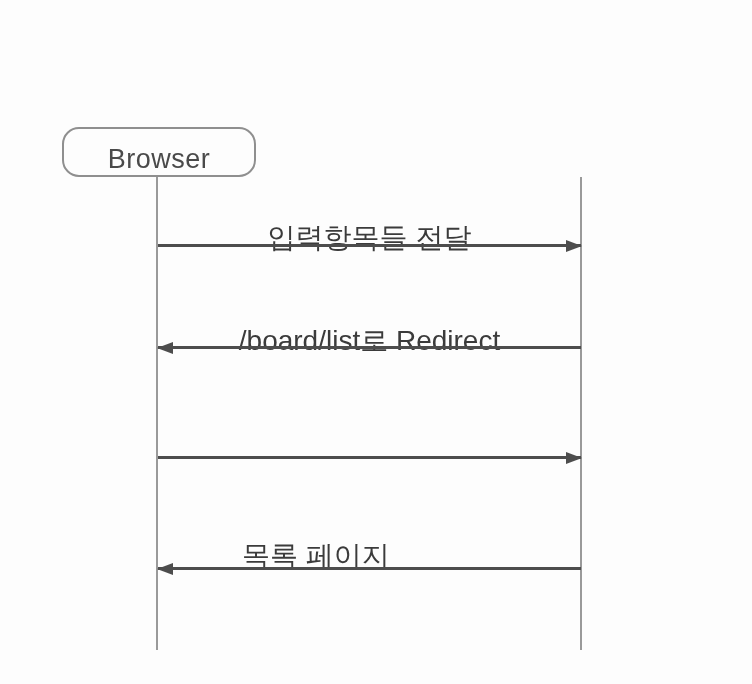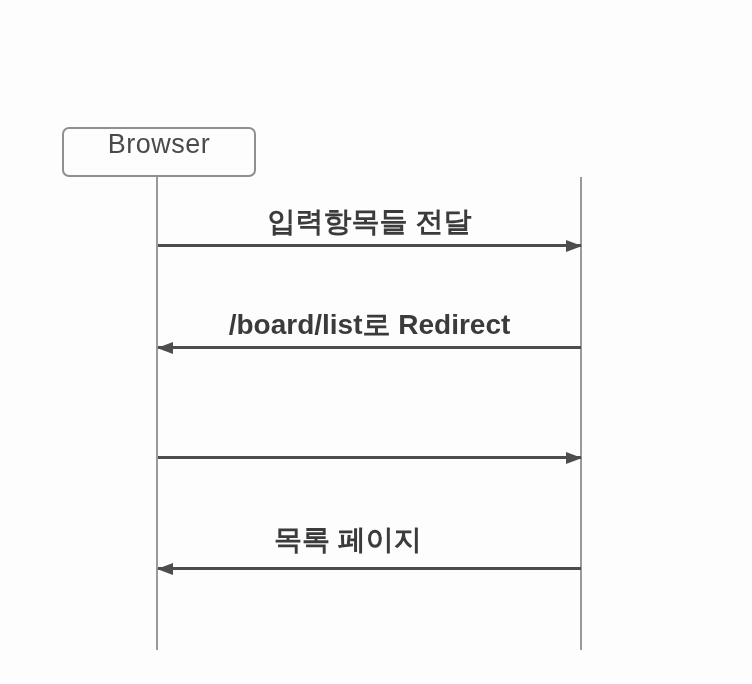--- a/index.html
+++ b/index.html
@@ -15,24 +15,24 @@
     overflow: hidden;
     font-family: "Liberation Sans", "DejaVu Sans", sans-serif;
   }
 
   
   .actor-box {
     position: absolute;
     top: 127px;
     height: 46px;
     border: 2px solid #8f8f8f;
-    border-radius: 7px;
+    border-radius: 17px;
     background: #fdfdfd;
     display: flex;
-    align-items: flex-start;
+    align-items: flex-end;
     justify-content: center;
     font-size: 27px;
     color: #4a4a4a;
     letter-spacing: 0.5px;
   }
   .actor-browser {
     left: 62px;
     width: 190px;
   }
   .actor-boardcontroller {
@@ -50,30 +50,31 @@
   }
   .lifeline-browser { left: 156px; }
   .lifeline-boardcontroller { left: 580px; }
 
   
   .msg-label {
     position: absolute;
     left: 158px;
     width: 423px;
     font-size: 28px;
-    font-weight: 700;
+    font-weight: 400;
     color: #3b3b3b;
     white-space: nowrap;
+    margin-top: 16px;
   }
   .msg-label.center { text-align: center; }
   .msg-label.left   { text-align: left; }
   .msg1-label { top: 203px; }
   .msg2-label { top: 306px; }
   .msg3-label { top: 414px; padding-left: 24px; }
-  .msg4-label { top: 521px; padding-left: 116px; }
+  .msg4-label { top: 521px; padding-left: 84px; }
 
   
   .msg-arrow {
     position: absolute;
     left: 158px;
     width: 423px;
     height: 3px;
     background: #4d4d4d;
   }
   .msg1-arrow { top: 244px; }

